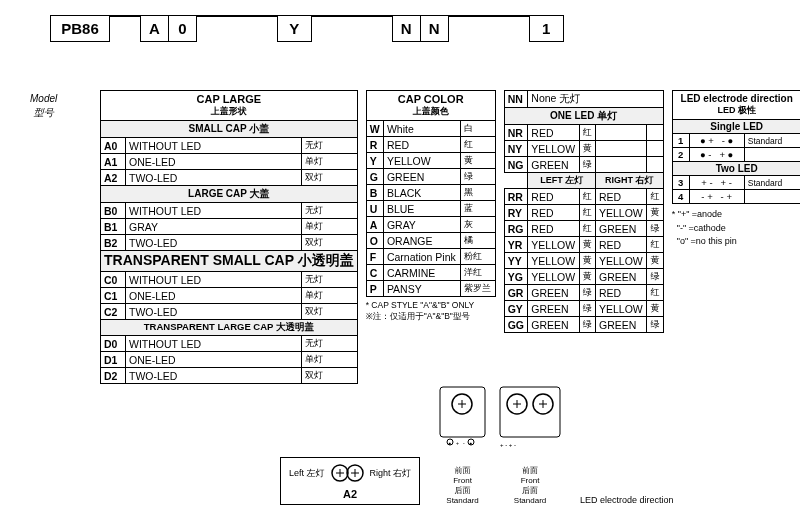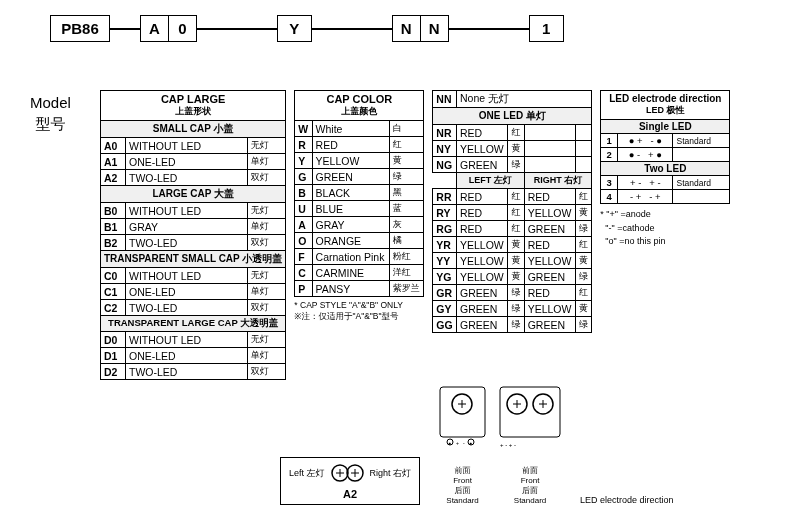--- a/index.html
+++ b/index.html
@@ -84,35 +84,35 @@
 
   <line x1="548" y1="55" x2="548" y2="90" stroke="#000" stroke-width="1.5"></line>
   <line x1="548" y1="90" x2="490" y2="90" stroke="#000" stroke-width="1.5"></line>
 
   <line x1="720" y1="55" x2="720" y2="90" stroke="#000" stroke-width="1.5"></line>
   <line x1="720" y1="90" x2="680" y2="90" stroke="#000" stroke-width="1.5"></line>
 </svg>
 
 <div class="main-container">
 
-  <div style="position:absolute;top:15px;left:50px;right:50px;display:flex;align-items:center;">
+  <div style="position:absolute;top:15px;left:50px;right:50px;display:flex;">
     <div class="code-box wide" style="font-size:15px;font-weight:bold;min-width:60px;">PB86</div>
     <div class="connector-line" style="width:30px;flex:none;"></div>
     <div class="code-box medium" style="font-size:15px;font-weight:bold;min-width:28px;">A</div>
     <div class="code-box medium" style="font-size:15px;font-weight:bold;min-width:28px;border-left:none;">0</div>
     <div class="connector-line" style="width:80px;flex:none;"></div>
     <div class="code-box medium" style="font-size:15px;font-weight:bold;min-width:35px;">Y</div>
     <div class="connector-line" style="width:80px;flex:none;"></div>
     <div class="code-box medium" style="font-size:15px;font-weight:bold;min-width:28px;">N</div>
     <div class="code-box medium" style="font-size:15px;font-weight:bold;min-width:28px;border-left:none;">N</div>
     <div class="connector-line" style="width:80px;flex:none;"></div>
     <div class="code-box medium" style="font-size:15px;font-weight:bold;min-width:35px;">1</div>
   </div>
 
-  <div style="position:absolute;top:92px;left:30px;font-size:15px;text-align:center;line-height:1.4;">
+  <div style="position:absolute;top:92px;left:30px;font-size:10px;text-align:center;line-height:1.4;font-style:italic;">
     <div>Model</div>
     <div>型号</div>
   </div>
 
   <div style="position:absolute;top:90px;left:100px;right:15px;display:flex;gap:4px;align-items:flex-start;">
 
     <div>
       <table class="data-table" style="min-width:185px;">
         <tbody>
             <tr>
@@ -151,21 +151,21 @@
           <td style="font-weight:bold;">B1</td>
           <td>GRAY</td>
           <td class="zh">单灯</td>
         </tr>
         <tr>
           <td style="font-weight:bold;">B2</td>
           <td>TWO-LED</td>
           <td class="zh">双灯</td>
         </tr>
         <tr>
-          <td colspan="3" class="group-header" style="font-size:10px;text-align:center;">TRANSPARENT SMALL CAP 小透明盖</td>
+          <td colspan="3" class="group-header" style="font-size:14px;text-align:center;">TRANSPARENT SMALL CAP 小透明盖</td>
         </tr>
         <tr>
           <td style="font-weight:bold;">C0</td>
           <td>WITHOUT LED</td>
           <td class="zh">无灯</td>
         </tr>
         <tr>
           <td style="font-weight:bold;">C1</td>
           <td>ONE-LED</td>
           <td class="zh">单灯</td>

